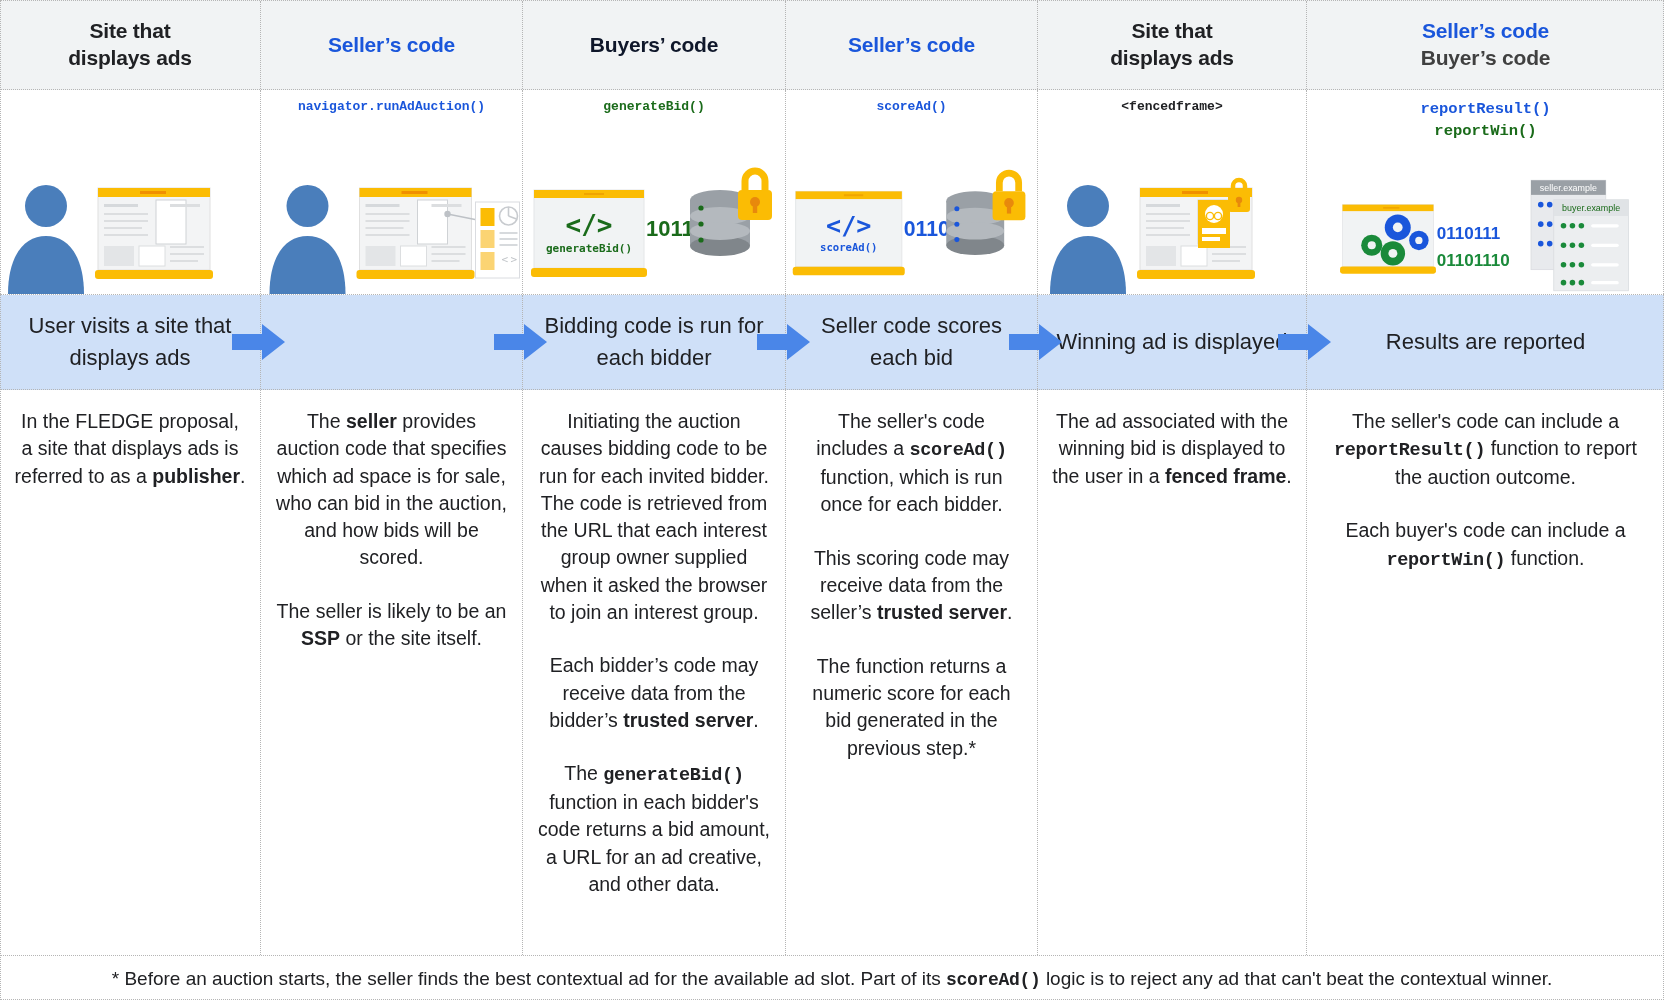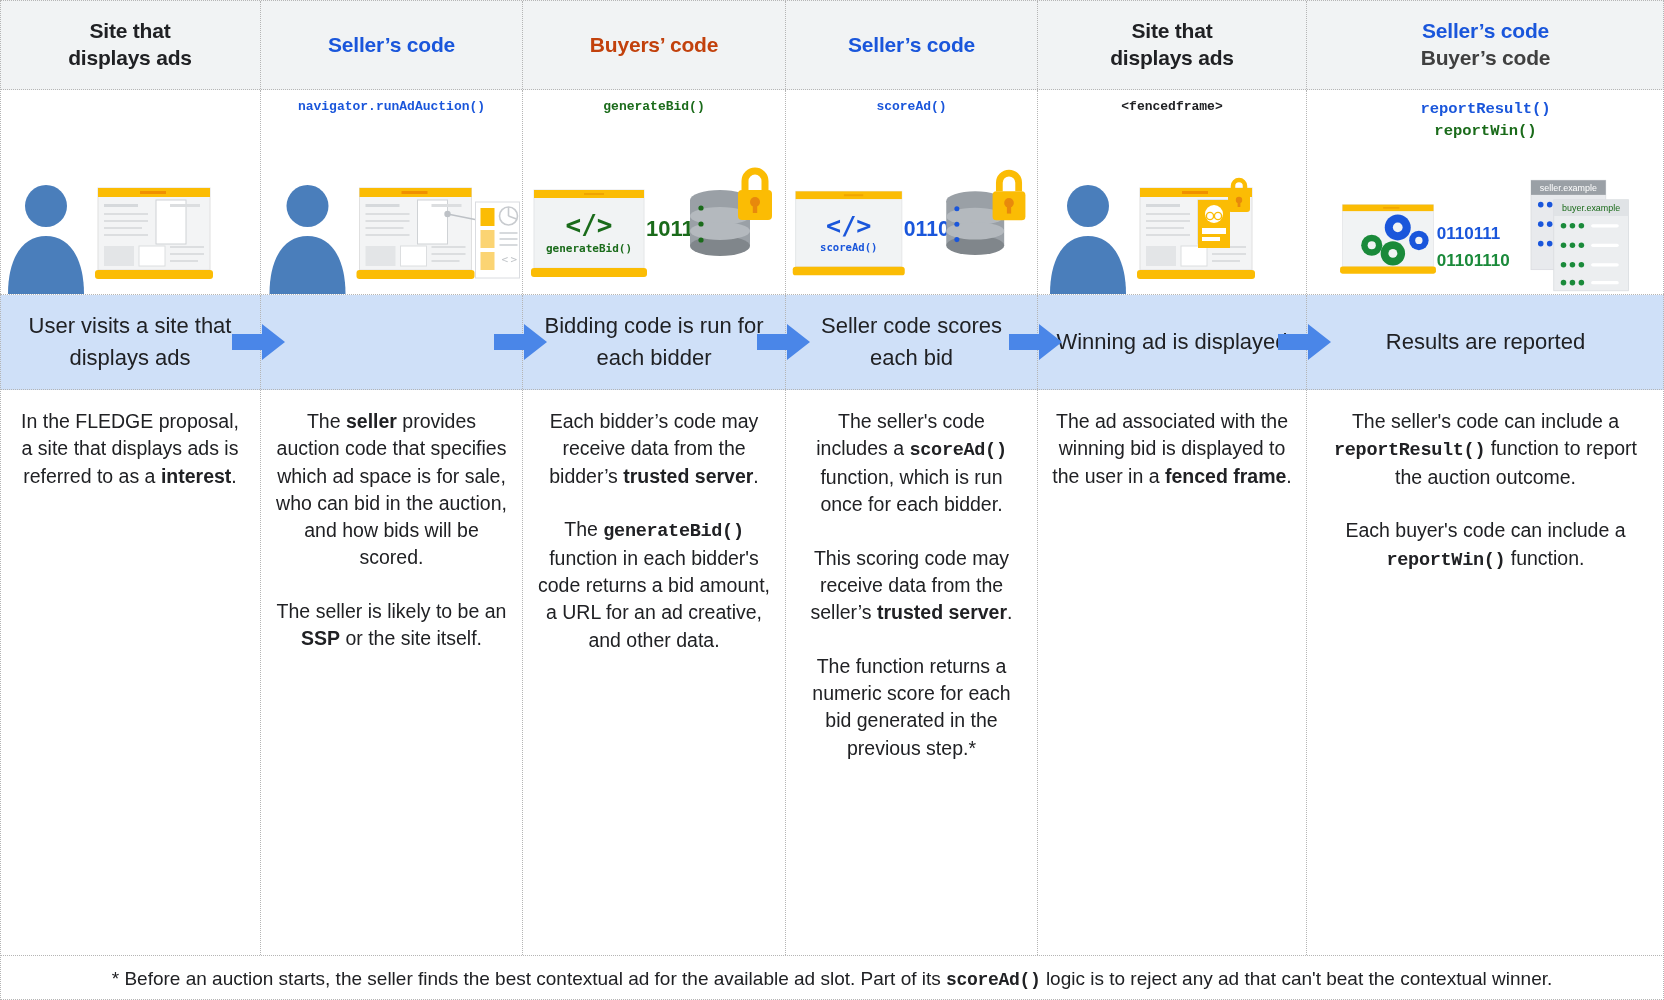--- a/index.html
+++ b/index.html
@@ -102,21 +102,21 @@
 
   <div class="grid hdr-row" id="hdr-row">
       <div class="cell hdr-cell">
         <span style="color:#202124">Site that</span>
         <span style="color:#202124">displays ads</span>
       </div>
       <div class="cell hdr-cell vline">
         <span style="color:#1a56db">Seller’s code</span>
       </div>
       <div class="cell hdr-cell vline">
-        <span style="color:#c2410c">Buyers’ code</span>
+        <span style="color:#0f172a">Buyers’ code</span>
       </div>
       <div class="cell hdr-cell vline">
         <span style="color:#1a56db">Seller’s code</span>
       </div>
       <div class="cell hdr-cell vline">
         <span style="color:#202124">Site that</span>
         <span style="color:#202124">displays ads</span>
       </div>
       <div class="cell hdr-cell vline">
         <span style="color:#1a56db">Seller’s code</span>
@@ -424,27 +424,28 @@
   <path d="M0 12 H30 V2 L53 20 L30 38 V28 H0 Z" fill="#4a86e8"></path>
         </svg>
       </div>
       <div class="cell step-cell vline">
         <span>Results are reported</span>
       </div>
     </div>
 
   <div class="grid body-row" id="body-row">
       <div class="cell body-cell">
-        <p>In the FLEDGE proposal, a site that displays ads is referred to as a <b>interest</b>.</p>
+        <p>In the FLEDGE proposal, a site that displays ads is referred to as a <b>publisher</b>.</p>
       </div>
       <div class="cell body-cell vline">
         <p>The <b>seller</b> provides auction code that specifies which ad space is for sale, who can bid in the auction, and how bids will be scored.</p>
         <p>The seller is likely to be an <b>SSP</b> or the site itself.</p>
       </div>
       <div class="cell body-cell vline">
+        <p>Initiating the auction causes bidding code to be run for each invited bidder. The code is retrieved from the URL that each interest group owner supplied when it asked the browser to join an interest group.</p>
         <p>Each bidder’s code may receive data from the bidder’s <b>trusted server</b>.</p>
         <p>The <code>generateBid()</code> function in each bidder's code returns a bid amount, a URL for an ad creative, and other data.</p>
       </div>
       <div class="cell body-cell vline">
         <p>The seller's code includes a <code>scoreAd()</code> function, which is run once for each bidder.</p>
         <p>This scoring code may receive data from the seller’s <b>trusted server</b>.</p>
         <p>The function returns a numeric score for each bid generated in the previous step.*</p>
       </div>
       <div class="cell body-cell vline">
         <p>The ad associated with the winning bid is displayed to the user in a <b>fenced frame</b>.</p>

